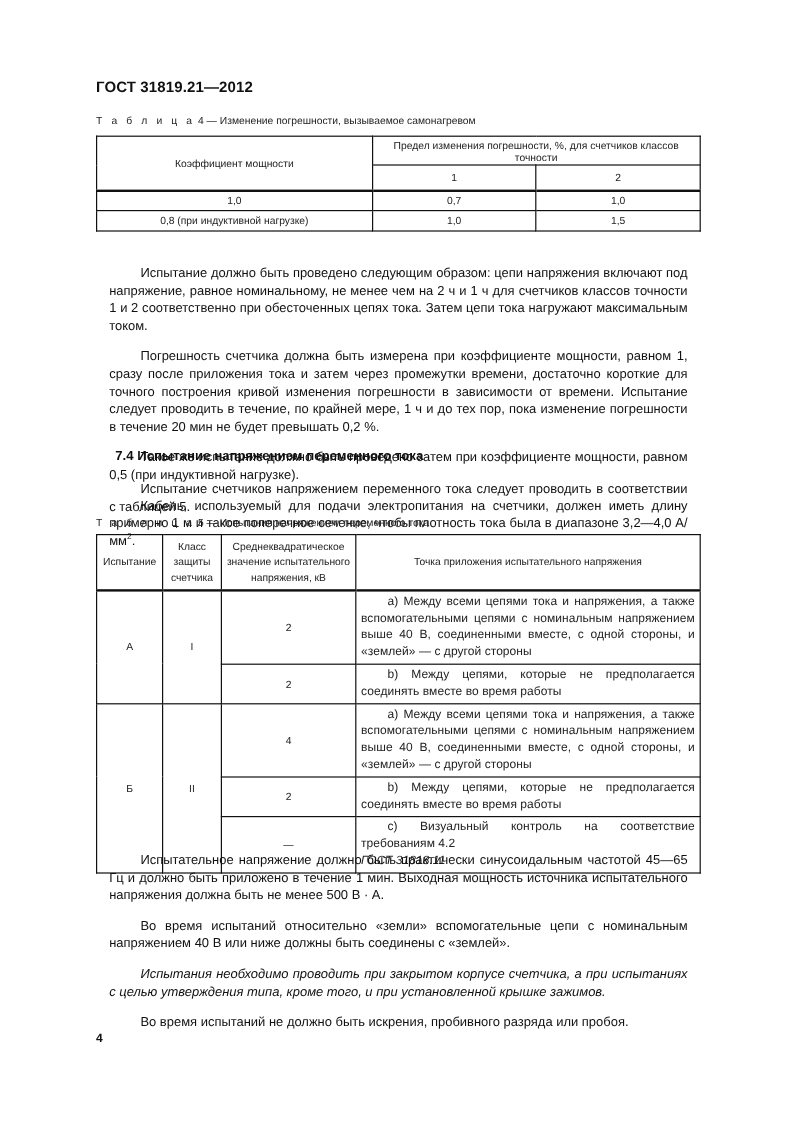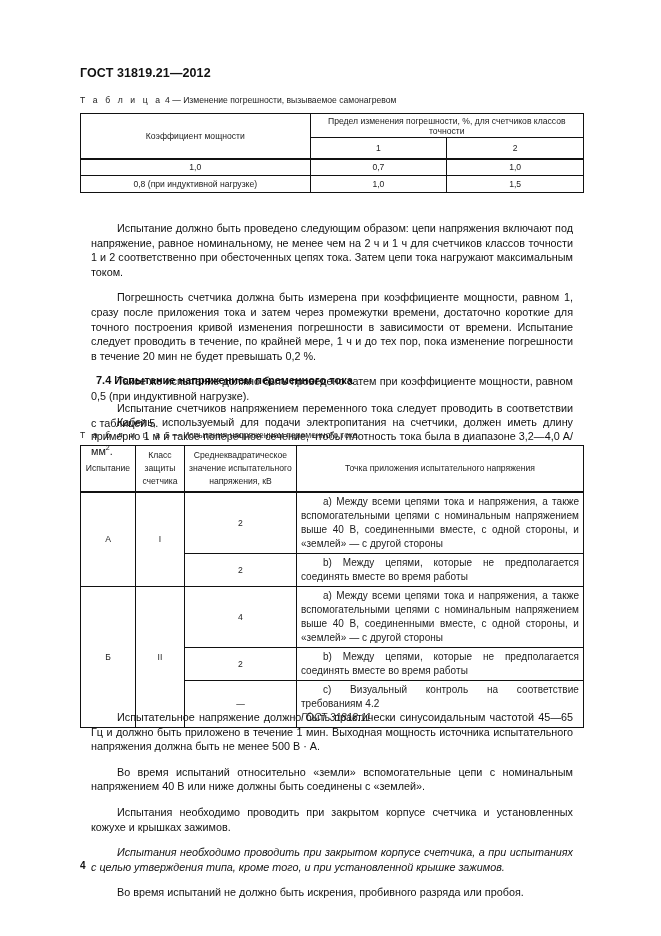--- a/index.html
+++ b/index.html
@@ -143,18 +143,17 @@
   <tr>
     <td class="center" style="height:30px;">—</td>
     <td class="desc"><span class="indent"></span><span>с) Визуальный контроль на соответствие требованиям 4.2</span><br><span class="ital">ГОСТ 31818.11</span></td>
   </tr>
 </tbody>
   </table>
 
 <div class="body-text" style="top:699px;">
   <p>Испытательное напряжение должно быть практически синусоидальным частотой 45—65 Гц и должно быть приложено в течение 1 мин. Выходная мощность источника испытательного напряжения должна быть не менее 500 В · А.</p>
   <p>Во время испытаний относительно «земли» вспомогательные цепи с номинальным напряжением 40 В или ниже должны быть соединены с «землей».</p>
-  <p>Испытания необходимо проводить при закрытом корпусе счетчика и установленных кожухе и крышках зажимов.</p>
   <p class="italic">Испытания необходимо проводить при закрытом корпусе счетчика, а при испытаниях с целью утверждения типа, кроме того, и при установленной крышке зажимов.</p>
   <p>Во время испытаний не должно быть искрения, пробивного разряда или пробоя.</p>
 </div>
 
 <div class="page-number">4</div>
 
 </body></html>

